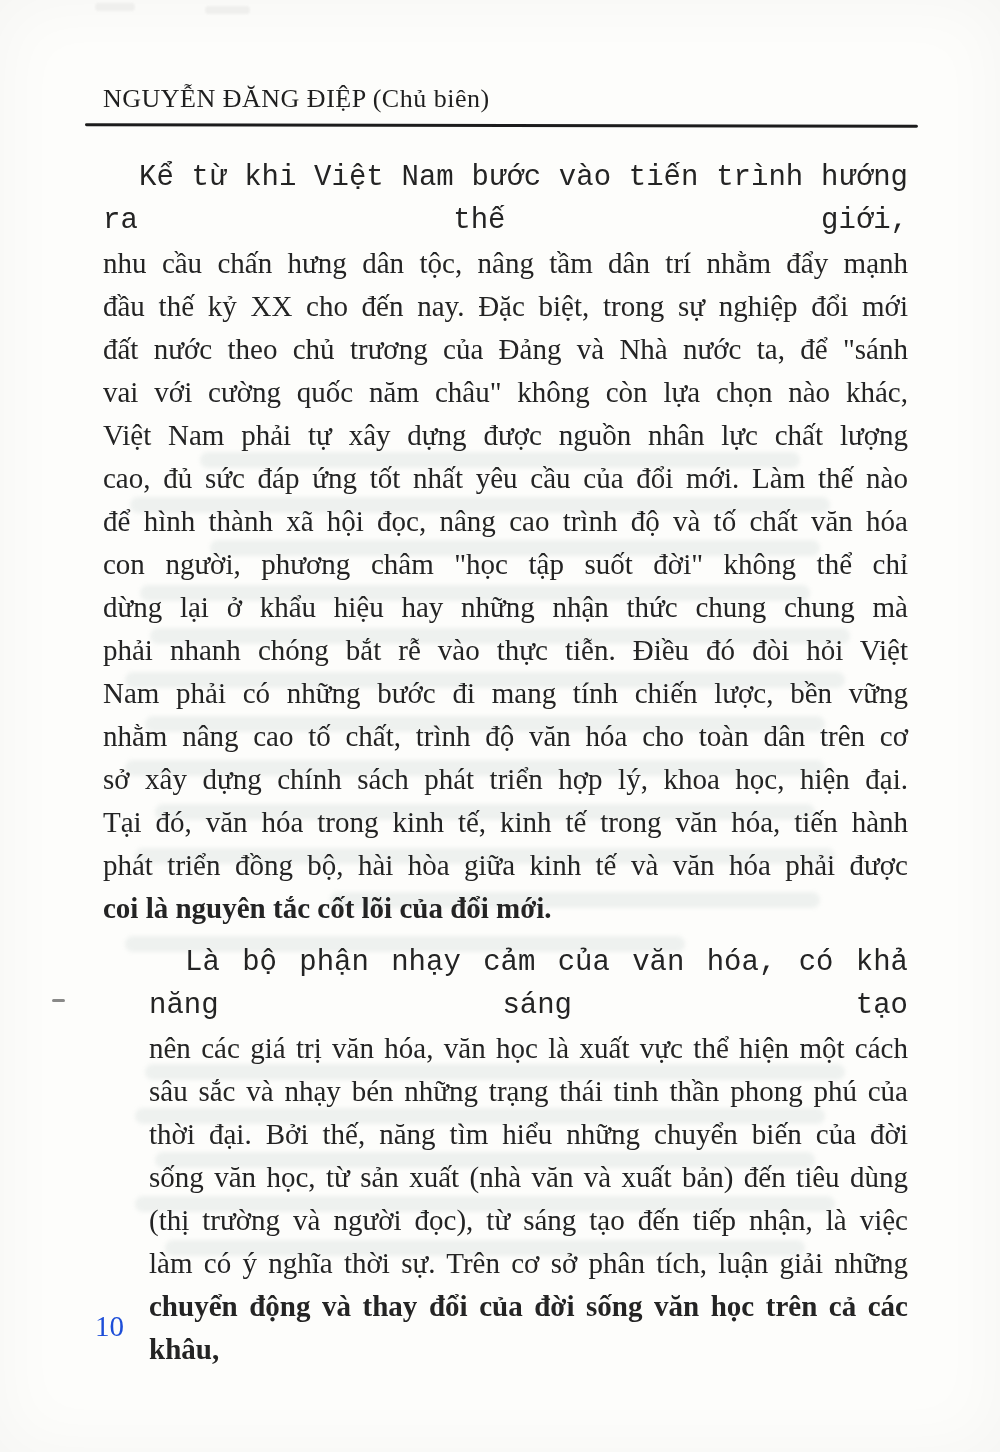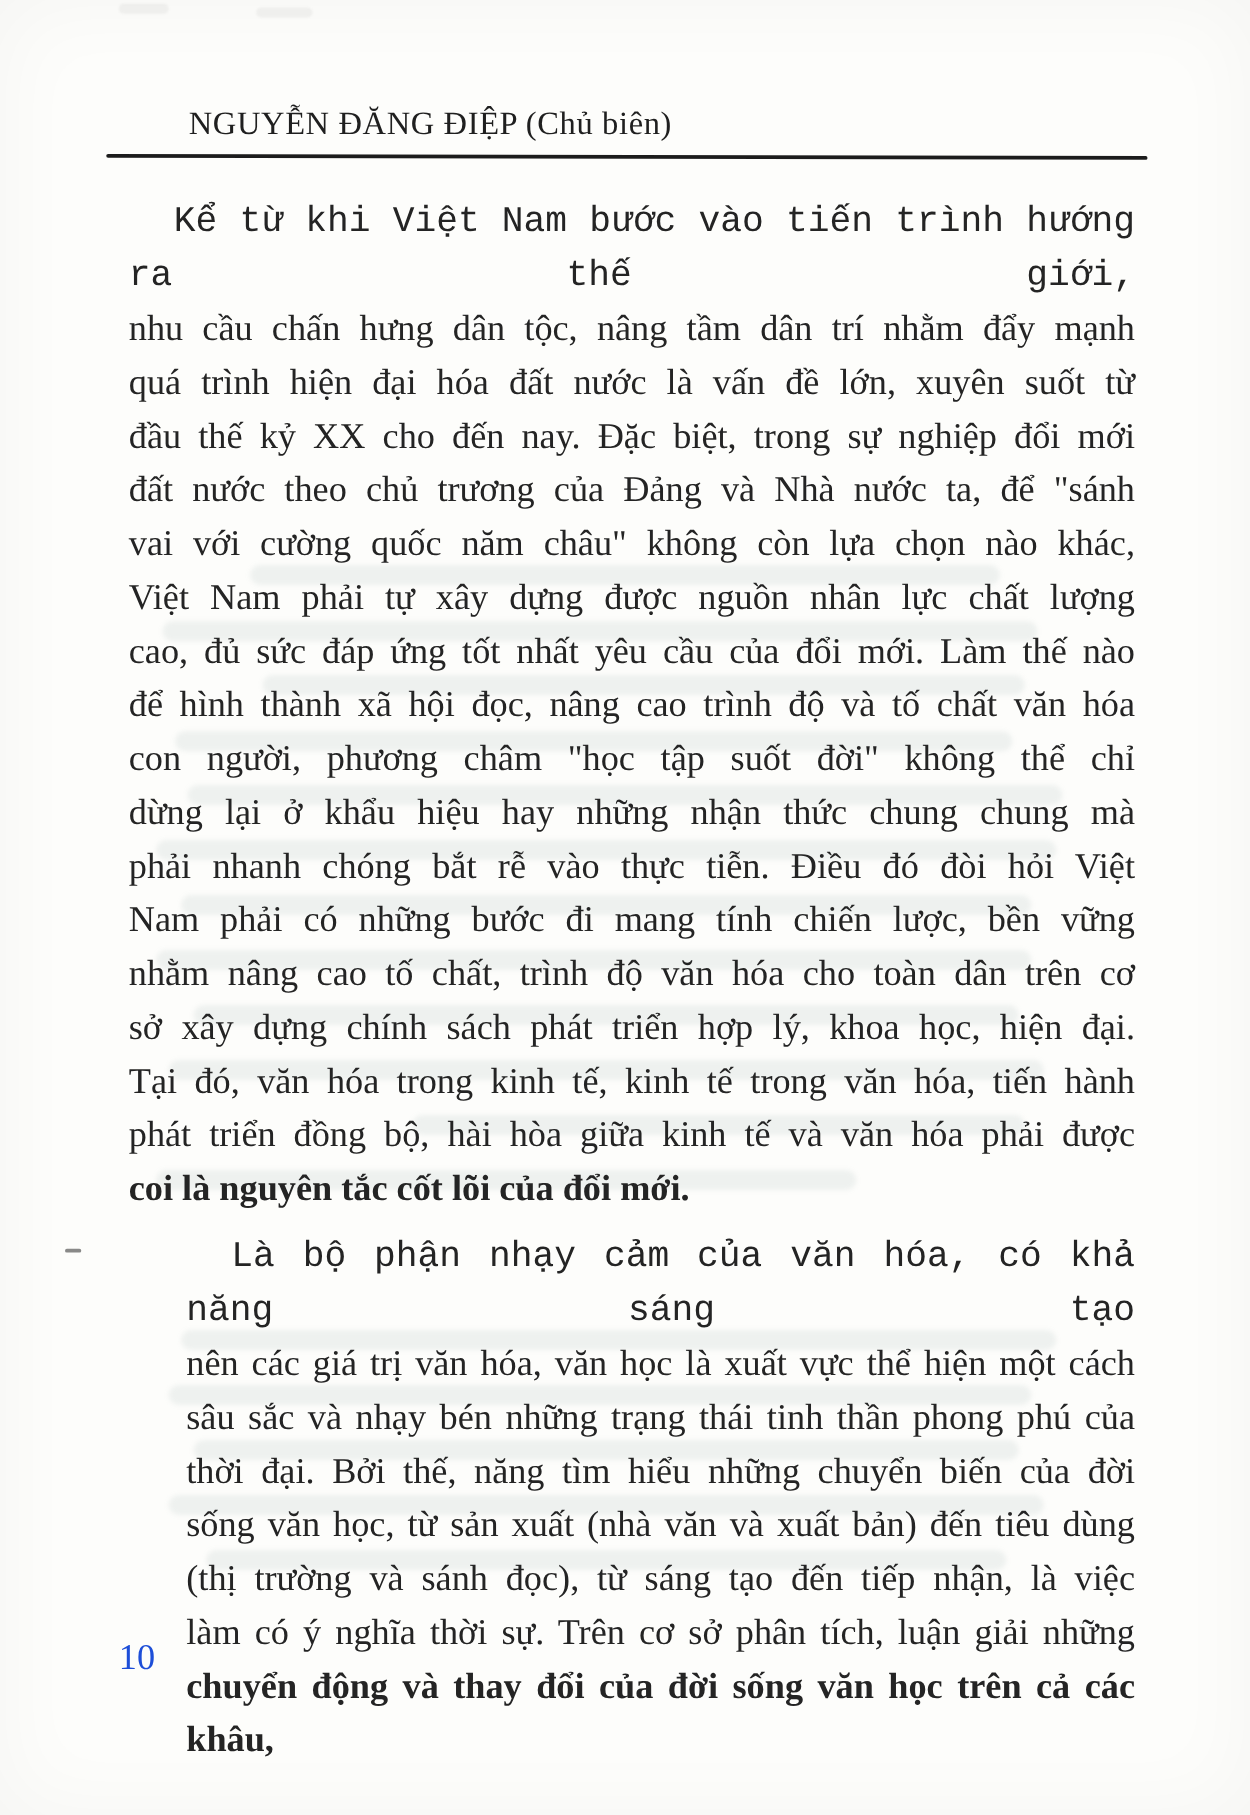--- a/index.html
+++ b/index.html
@@ -19,21 +19,20 @@
   }
   .running-header {
     position: absolute;
     left: 103px;
     top: 84px;
     font-size: 26px;
     letter-spacing: 0.5px;
     color: #1f1f1f;
     white-space: nowrap;
     z-index: 2;
-    margin-left: 48px;
   }
   .header-rule {
     position: absolute;
     left: 85px;
     top: 124px;
     width: 833px;
     height: 3px;
     background: #1c1c1c;
     transform: rotate(0.12deg);
     border-radius: 2px;
@@ -103,21 +102,20 @@
 </head>
 <body>
 
 <div class="page">
   <div class="running-header">NGUYỄN ĐĂNG ĐIỆP (Chủ biên)</div>
   <div class="header-rule"></div>
   <div class="body-text">
       <div class="paragraph">
         <div class="line para-first">Kể từ khi Việt Nam bước vào tiến trình hướng ra thế giới,</div>
         <div class="line">nhu cầu chấn hưng dân tộc, nâng tầm dân trí nhằm đẩy mạnh</div>
-        <div class="line">quá trình hiện đại hóa đất nước là vấn đề lớn, xuyên suốt từ</div>
         <div class="line">đầu thế kỷ XX cho đến nay. Đặc biệt, trong sự nghiệp đổi mới</div>
         <div class="line">đất nước theo chủ trương của Đảng và Nhà nước ta, để "sánh</div>
         <div class="line">vai với cường quốc năm châu" không còn lựa chọn nào khác,</div>
         <div class="line">Việt Nam phải tự xây dựng được nguồn nhân lực chất lượng</div>
         <div class="line">cao, đủ sức đáp ứng tốt nhất yêu cầu của đổi mới. Làm thế nào</div>
         <div class="line">để hình thành xã hội đọc, nâng cao trình độ và tố chất văn hóa</div>
         <div class="line">con người, phương châm "học tập suốt đời" không thể chỉ</div>
         <div class="line">dừng lại ở khẩu hiệu hay những nhận thức chung chung mà</div>
         <div class="line">phải nhanh chóng bắt rễ vào thực tiễn. Điều đó đòi hỏi Việt</div>
         <div class="line">Nam phải có những bước đi mang tính chiến lược, bền vững</div>
@@ -126,21 +124,21 @@
         <div class="line">Tại đó, văn hóa trong kinh tế, kinh tế trong văn hóa, tiến hành</div>
         <div class="line">phát triển đồng bộ, hài hòa giữa kinh tế và văn hóa phải được</div>
         <div class="line para-last">coi là nguyên tắc cốt lõi của đổi mới.</div>
       </div>
       <div class="paragraph">
         <div class="line para-first">Là bộ phận nhạy cảm của văn hóa, có khả năng sáng tạo</div>
         <div class="line">nên các giá trị văn hóa, văn học là xuất vực thể hiện một cách</div>
         <div class="line">sâu sắc và nhạy bén những trạng thái tinh thần phong phú của</div>
         <div class="line">thời đại. Bởi thế, năng tìm hiểu những chuyển biến của đời</div>
         <div class="line">sống văn học, từ sản xuất (nhà văn và xuất bản) đến tiêu dùng</div>
-        <div class="line">(thị trường và sánh đọc), từ sáng tạo đến tiếp nhận, là việc</div>
+        <div class="line">(thị trường và người đọc), từ sáng tạo đến tiếp nhận, là việc</div>
         <div class="line">làm có ý nghĩa thời sự. Trên cơ sở phân tích, luận giải những</div>
         <div class="line para-last">chuyển động và thay đổi của đời sống văn học trên cả các khâu,</div>
       </div>
     </div>
   <div class="margin-dash"></div>
   <div class="page-number">10</div>
 <div class="bleed" style="top: 452px; left: 200px; width: 600px;"></div>
     <div class="bleed" style="top: 497px; left: 130px; width: 700px;"></div>
     <div class="bleed" style="top: 540px; left: 210px; width: 610px;"></div>
     <div class="bleed" style="top: 585px; left: 140px; width: 670px;"></div>

